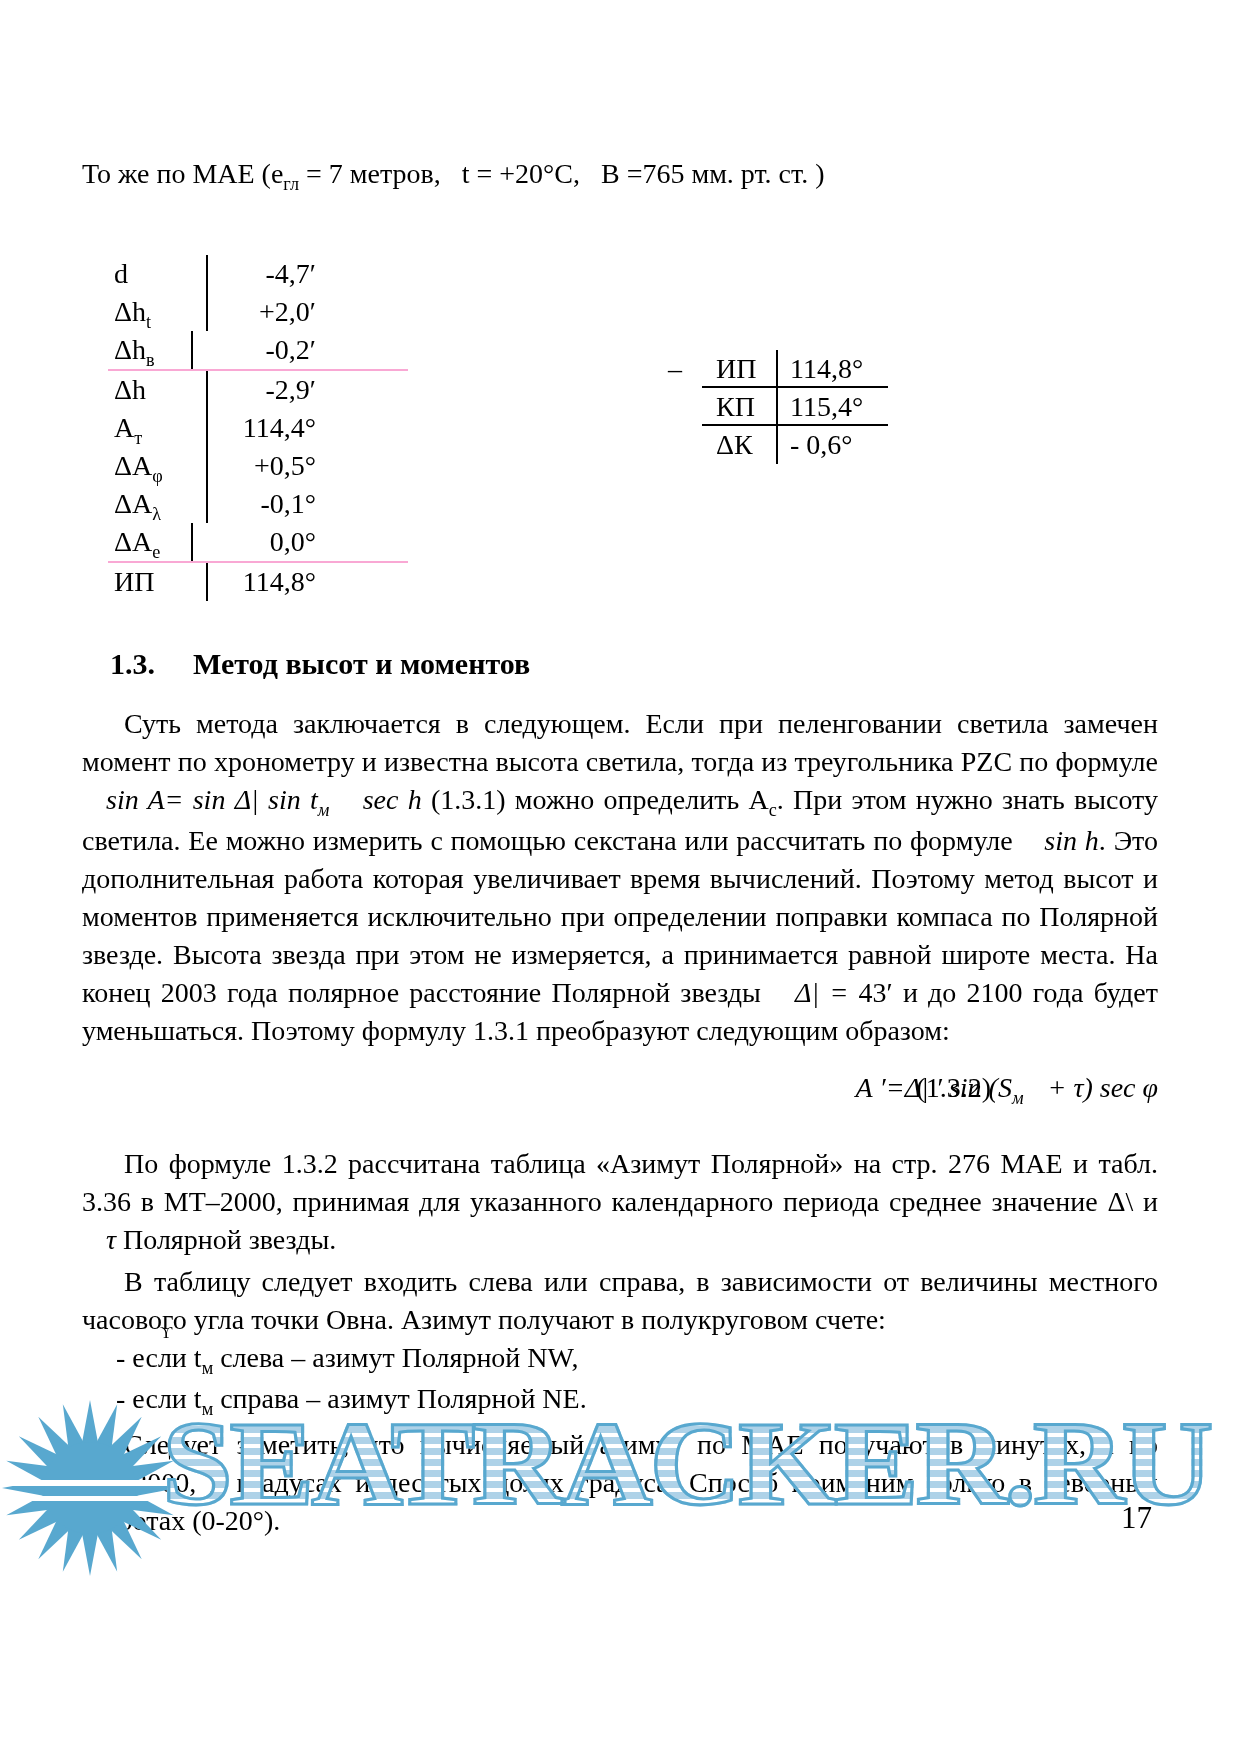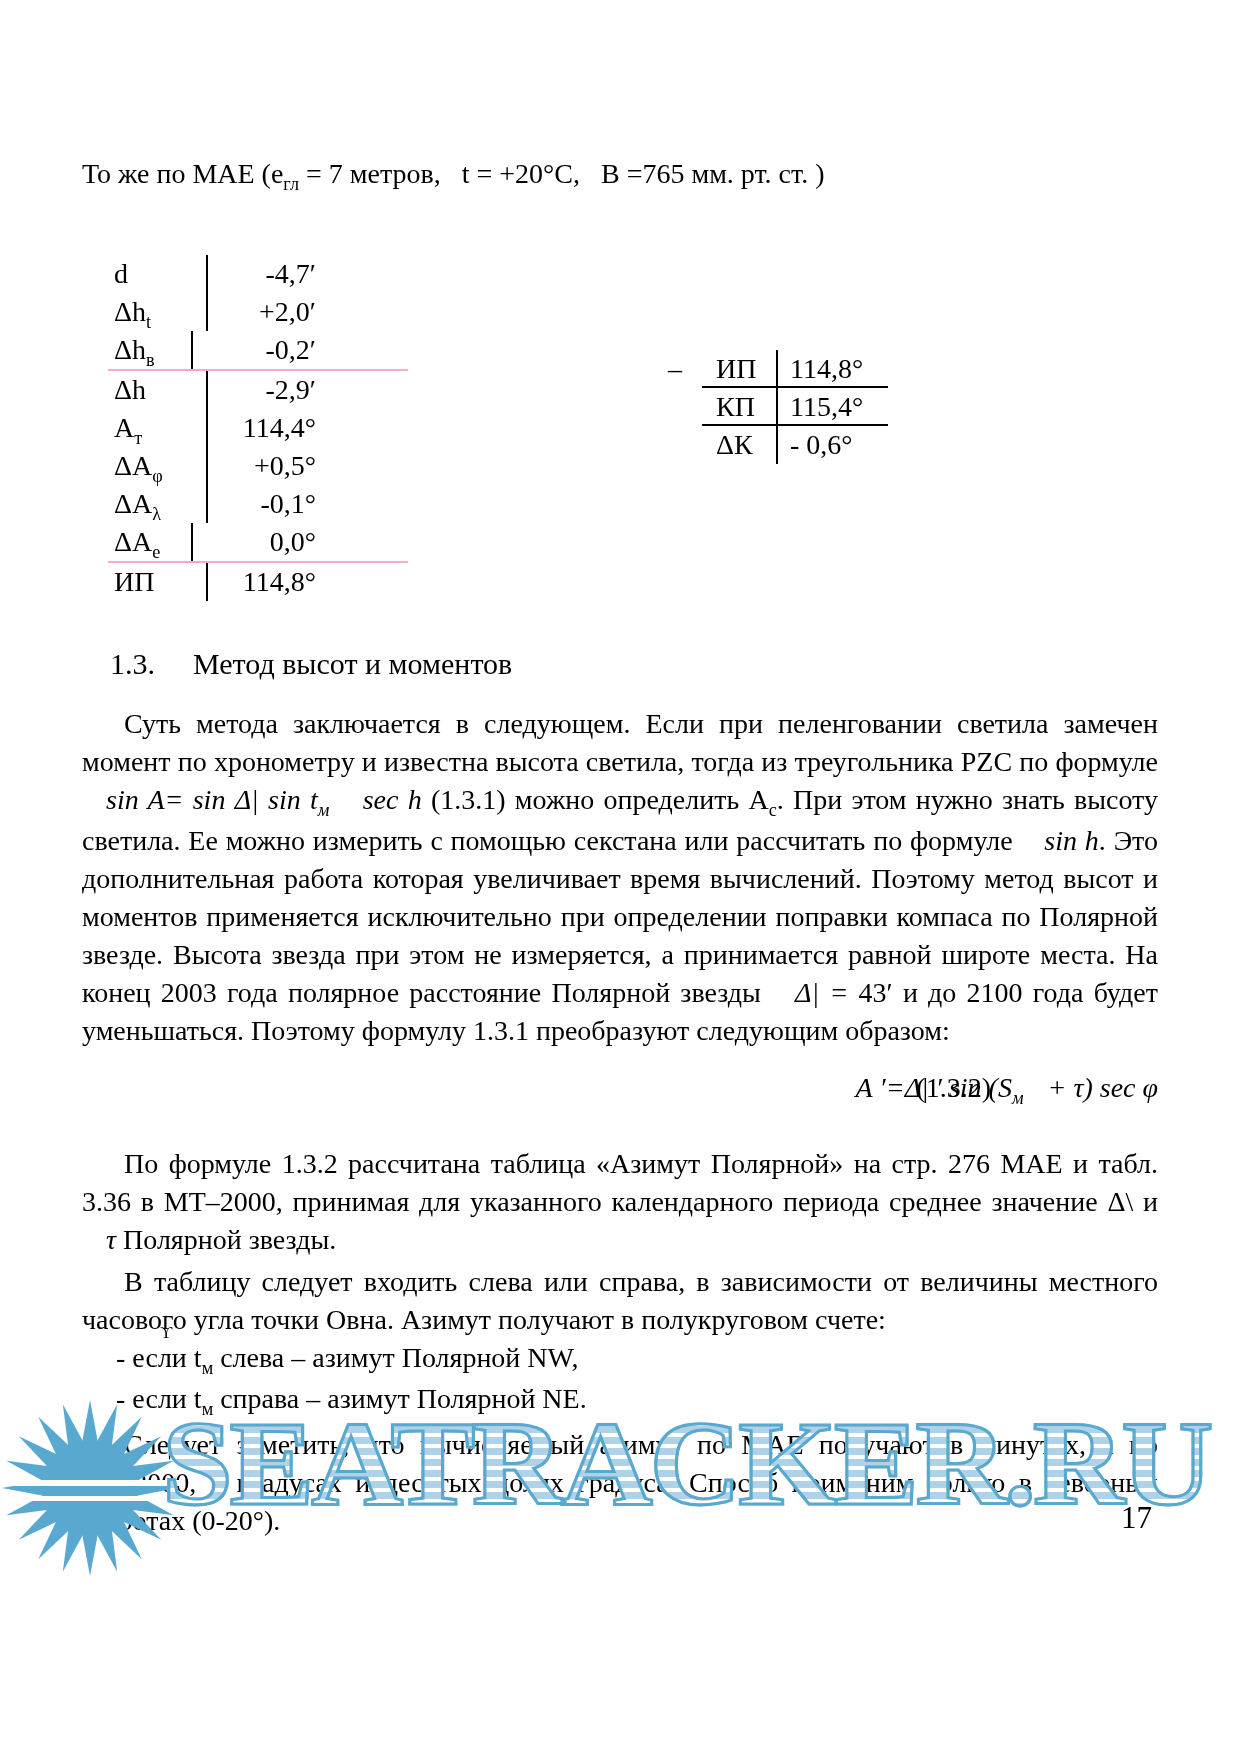--- a/index.html
+++ b/index.html
@@ -23,21 +23,21 @@
   .trow.sumline{border-bottom:2px solid #f9a8d4;gap:32px;}
   
   .right-calc{position:absolute;left:668px;top:350px;}
   .rrow{display:flex;height:38px;line-height:38px;}
   .rprefix{width:34px;}
   .rinner{display:flex;}
   .rrow.rline .rinner{border-bottom:2px solid #000;}
   .rlabel{width:74px;padding-left:14px;box-sizing:border-box;}
   .rvalue{width:112px;box-sizing:border-box;border-left:2px solid #000;padding-left:12px;}
   
-  .section-heading{margin-top:46px;margin-left:28px;font-weight:normal;font-size:30px;}
+  .section-heading{margin-top:46px;margin-left:28px;font-weight:bold;font-size:30px;}
   .section-heading .num{margin-right:38px;}
   
   .para{margin-top:24px;text-align:justify;text-indent:42px;line-height:1.36;}
   .para.tight{margin-top:4px;}
   .seg-i{font-style:italic;margin-left:24px;}
   .seg-sub{font-size:0.65em;vertical-align:sub;}
   .seg-isub{font-style:italic;font-size:0.65em;vertical-align:sub;}
   .formula-row{position:relative;margin-top:14px;height:46px;line-height:46px;}
   .formula{text-align:right;}
   .formula-num{position:absolute;right:167px;top:0;}

